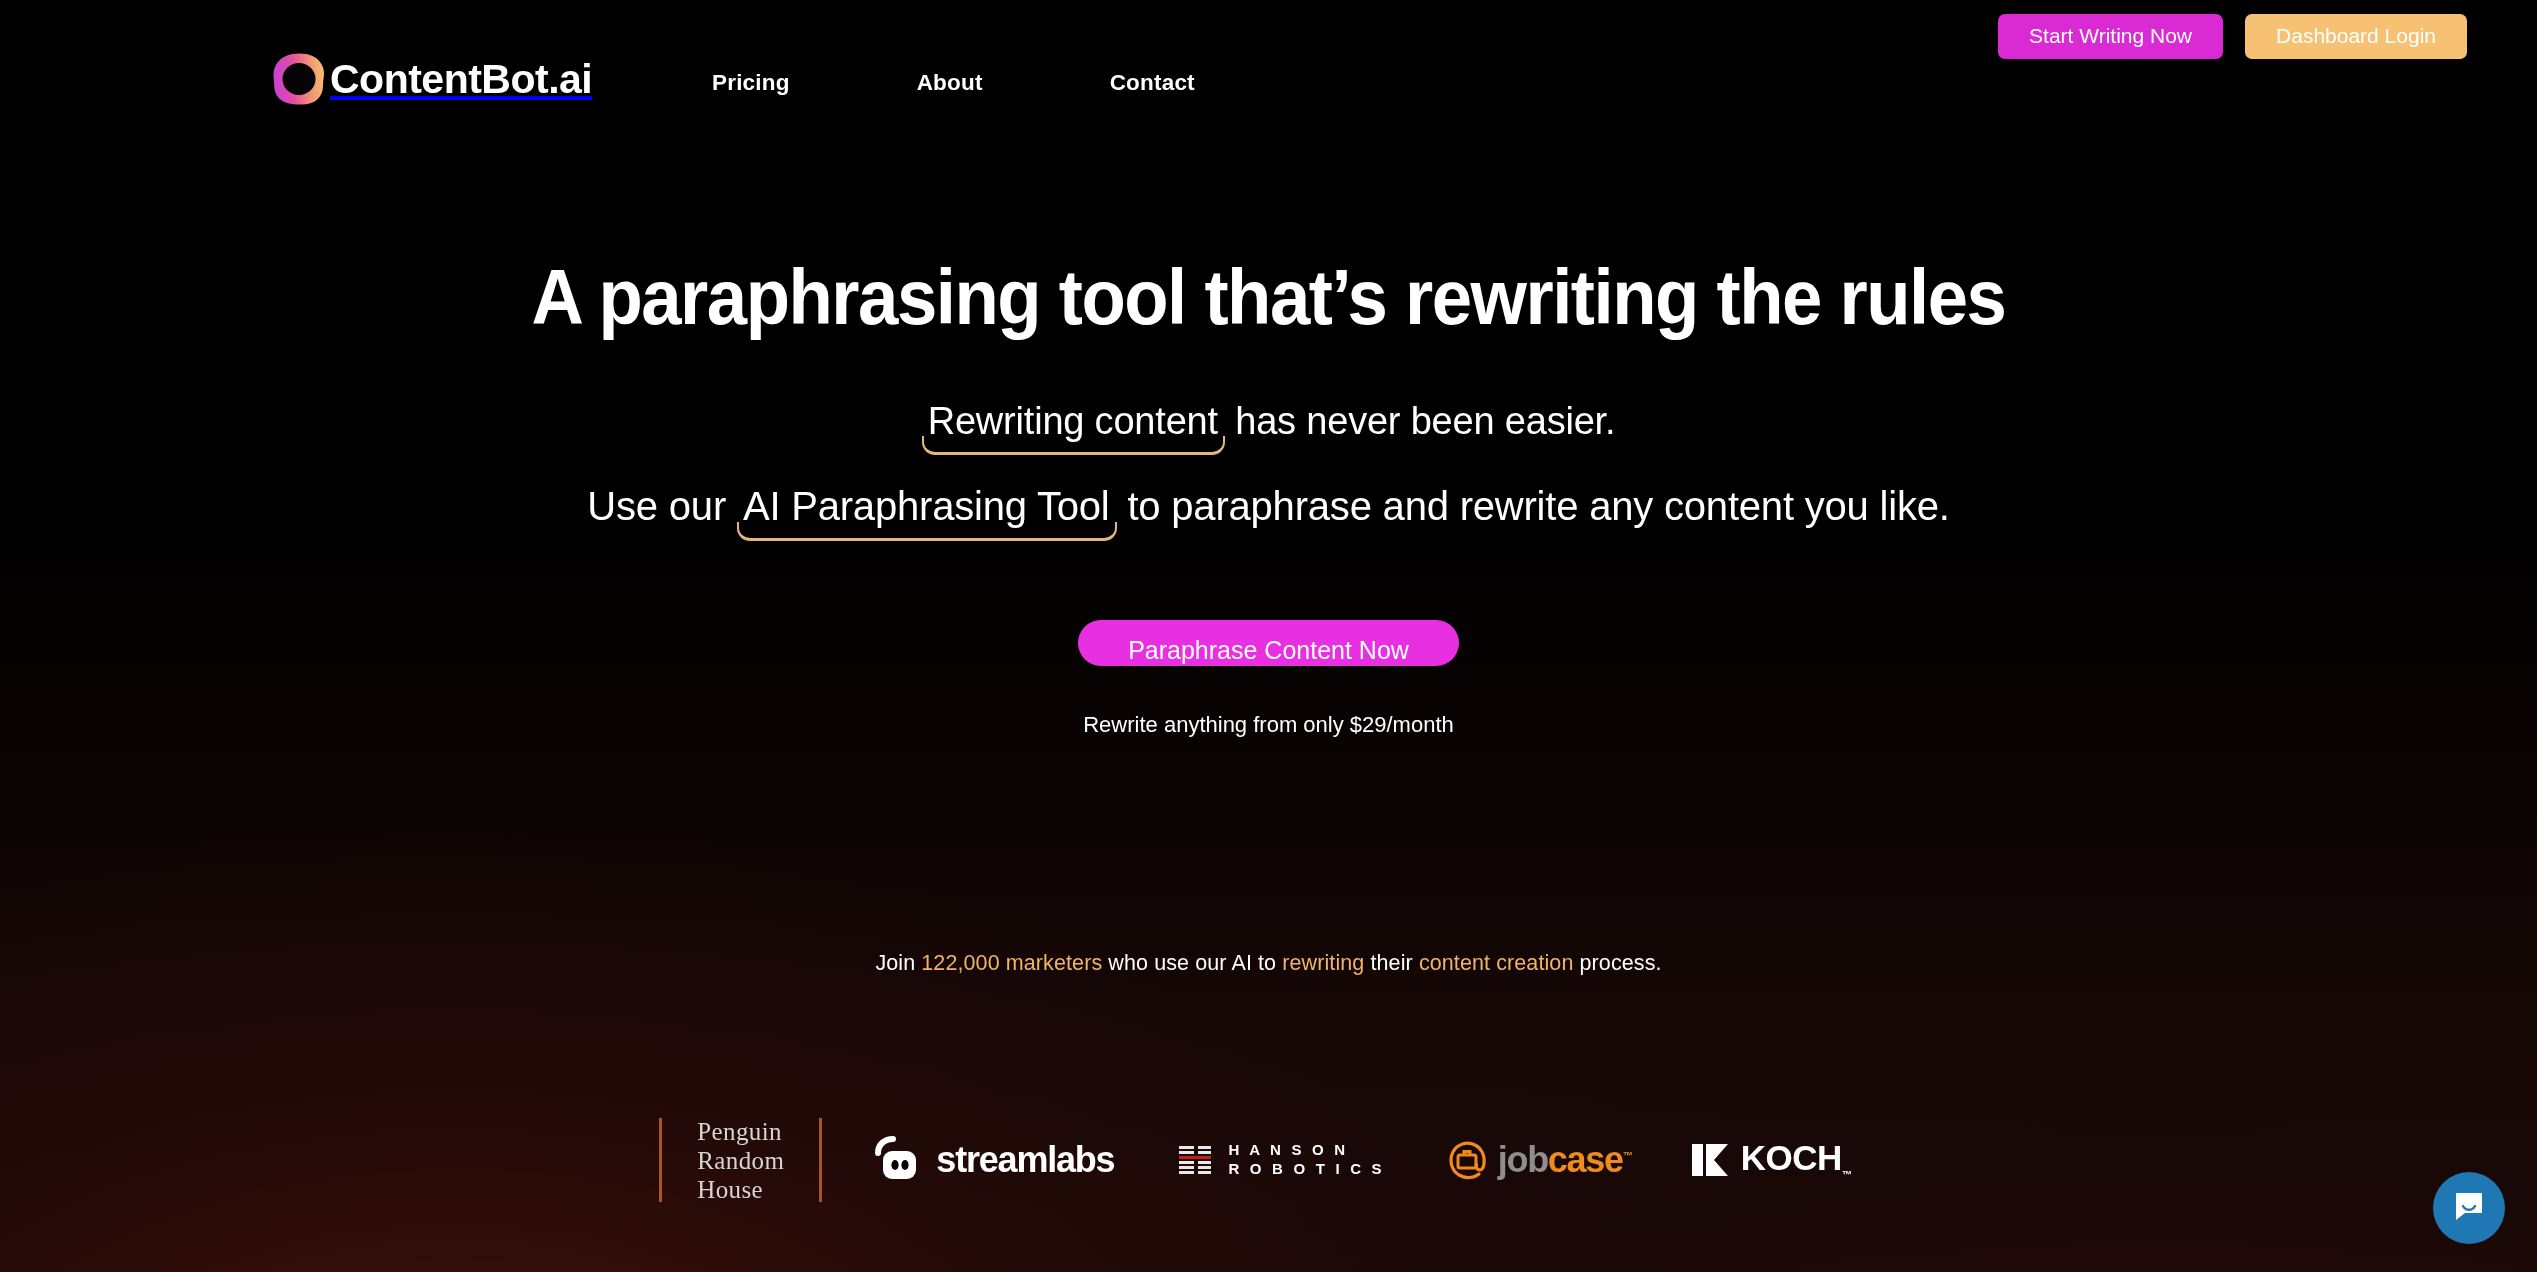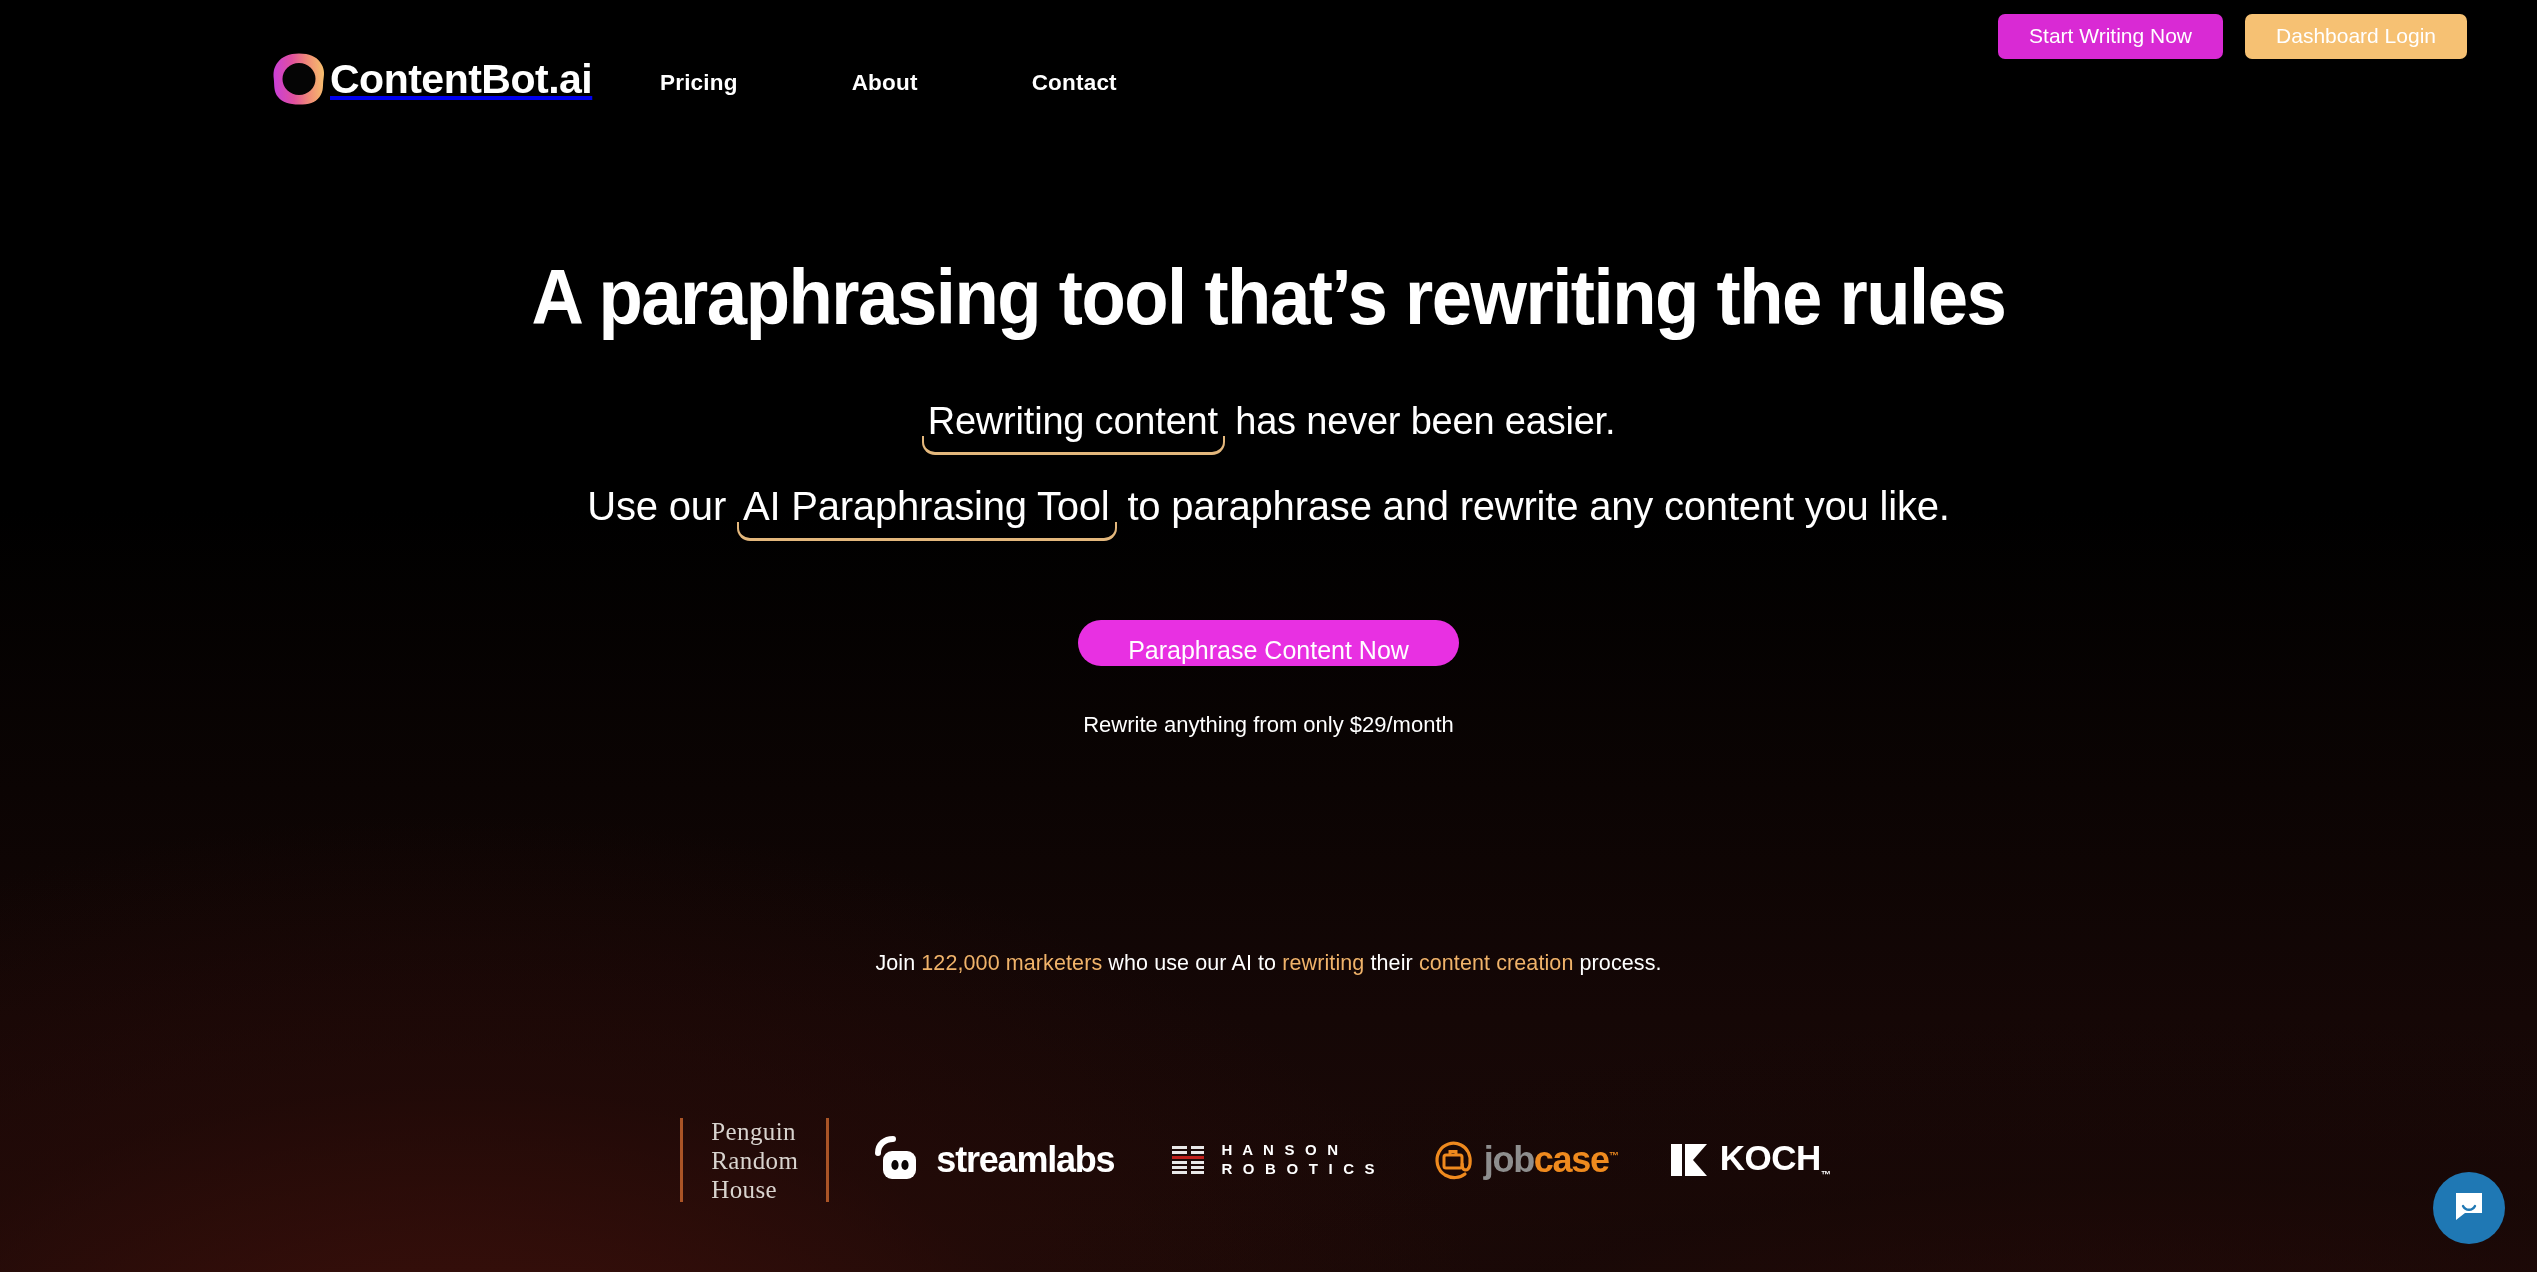--- a/index.html
+++ b/index.html
@@ -55,24 +55,24 @@
     font-size: 41px;
     font-weight: 700;
     color: #ffffff;
     letter-spacing: -0.5px;
     line-height: 1;
     white-space: nowrap;
   }
 
   .nav {
     position: absolute;
-    left: 660px;
+    left: 712px;
     top: 66px;
     display: flex;
-    gap: 4px;
+    gap: 17px;
   }
 
   .nav-link {
     color: #ffffff;
     font-size: 22.5px;
     font-weight: 700;
     text-decoration: none;
     letter-spacing: 0.2px;
     padding: 4px 0;
     margin-right: 110px;
@@ -215,21 +215,21 @@
 
   
   .logos {
     position: absolute;
     top: 1110px;
     left: 0; right: 0;
     height: 100px;
     display: flex;
     align-items: center;
     justify-content: center;
-    gap: 0;
+    gap: 7px;
   }
 
   .logo-divider {
     width: 3px;
     height: 84px;
     background: #c2622c;
     opacity: 0.85;
     flex: none;
   }
 

